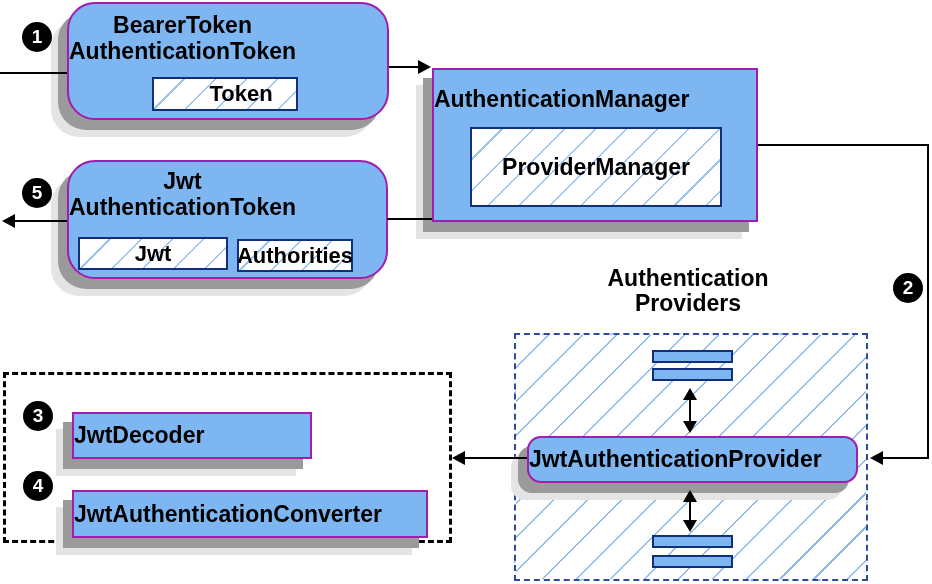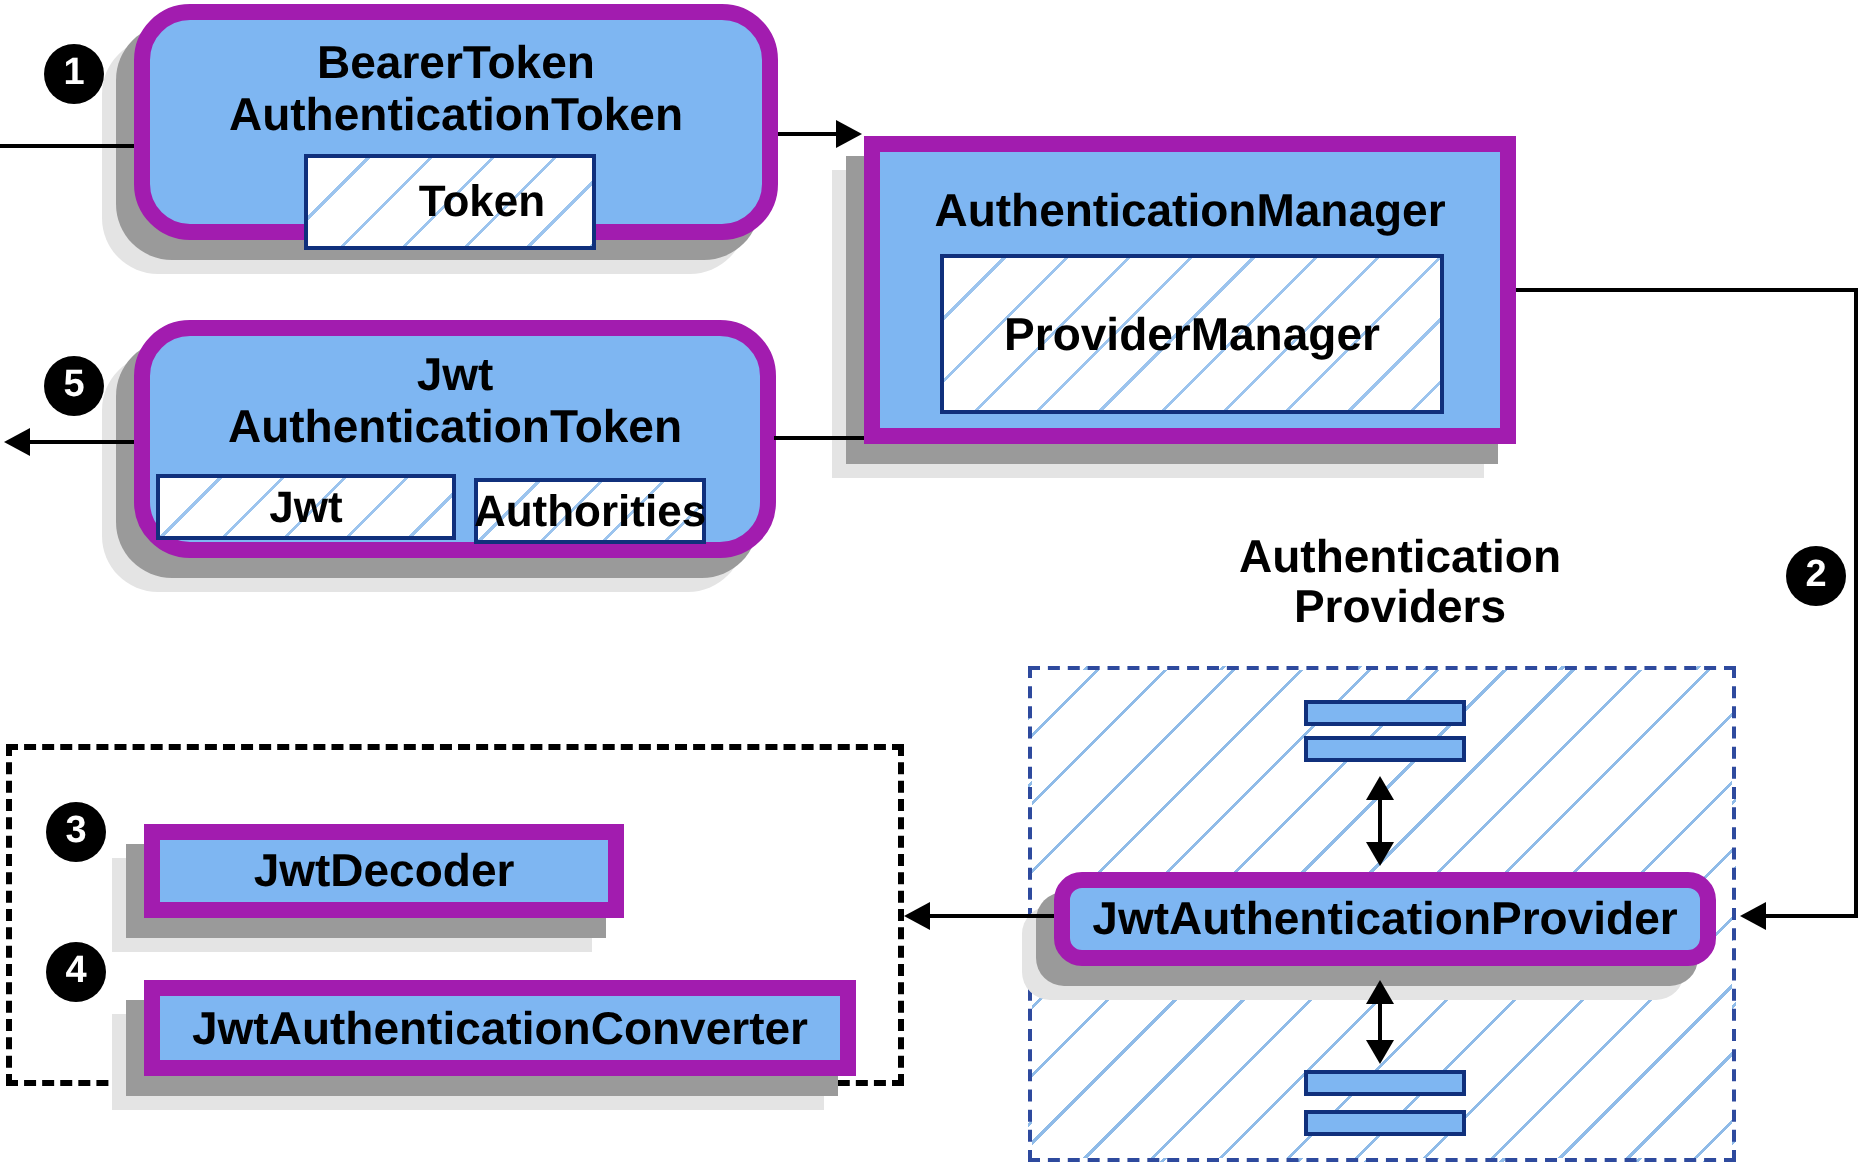--- a/index.html
+++ b/index.html
@@ -3,23 +3,23 @@
 <meta charset="utf-8">
 <style>
   html,body{margin:0;padding:0;background:#fff;}
   #canvas{
     position:relative;width:932px;height:584px;overflow:hidden;
     font-family:"Liberation Sans","DejaVu Sans",sans-serif;
     font-weight:bold;color:#000;background:#fff;
   }
   .abs{position:absolute;box-sizing:border-box;}
   .node{
-    background:#7eb6f2;border:8px solid #a21caf;z-index:2;
+    background:#7eb6f2;border:2px solid #a21caf;z-index:2;
     box-shadow:-9px 10px 0 0 #9a9a9a,-16px 17px 0 0 #e4e4e4;
-    display:flex;align-items:center;justify-content:center;text-align:center;
+    display:flex;align-items:center;justify-content:flex-start;text-align:center;
   }
   .rounded{border-radius:28px;}
   .node-top{align-items:flex-start;}
   .title{font-size:23px;line-height:26px;}
   .chip{
     background-color:#fff;border:2px solid #10307c;z-index:3;
     background-image:repeating-linear-gradient(135deg,
       rgba(255,255,255,0) 0px, rgba(255,255,255,0) 20.5px,
       #9cc4ee 20.5px, #9cc4ee 22px);
     display:flex;align-items:center;justify-content:center;
@@ -43,32 +43,32 @@
   #connectors path,#connectors line{stroke:#000;stroke-width:2;fill:none;}
   #connectors polygon{fill:#000;stroke:none;}
 </style>
 </head>
 <body>
 
 <div id="canvas">
 
   <div class="abs hatch-container" style="left:514px;top:333px;width:354px;height:248px;"></div>
 
-  <div class="abs grouplabel" style="left:550px;top:266px;width:300px;">
+  <div class="abs grouplabel" style="left:538px;top:266px;width:300px;">
     <div>Authentication</div>
     <div>Providers</div>
   </div>
 
   <div class="abs node rounded node-top" style="left:67px;top:2px;width:322px;height:118px;padding-top:8px;">
     <div class="title">
       <div>BearerToken</div>
       <div>AuthenticationToken</div>
     </div>
   </div>
-  <div class="abs chip" style="left:152px;top:77px;width:146px;height:48px;padding-left:32px;">Token</div>
+  <div class="abs chip" style="left:152px;top:77px;width:146px;height:34px;padding-left:32px;">Token</div>
 
   <div class="abs node rounded node-top" style="left:67px;top:160px;width:321px;height:119px;padding-top:6px;">
     <div class="title">
       <div>Jwt</div>
       <div>AuthenticationToken</div>
     </div>
   </div>
   <div class="abs chip" style="left:78px;top:237px;width:150px;height:33px;">Jwt</div>
   <div class="abs chip" style="left:237px;top:239px;width:116px;height:33px;">Authorities</div>
 

